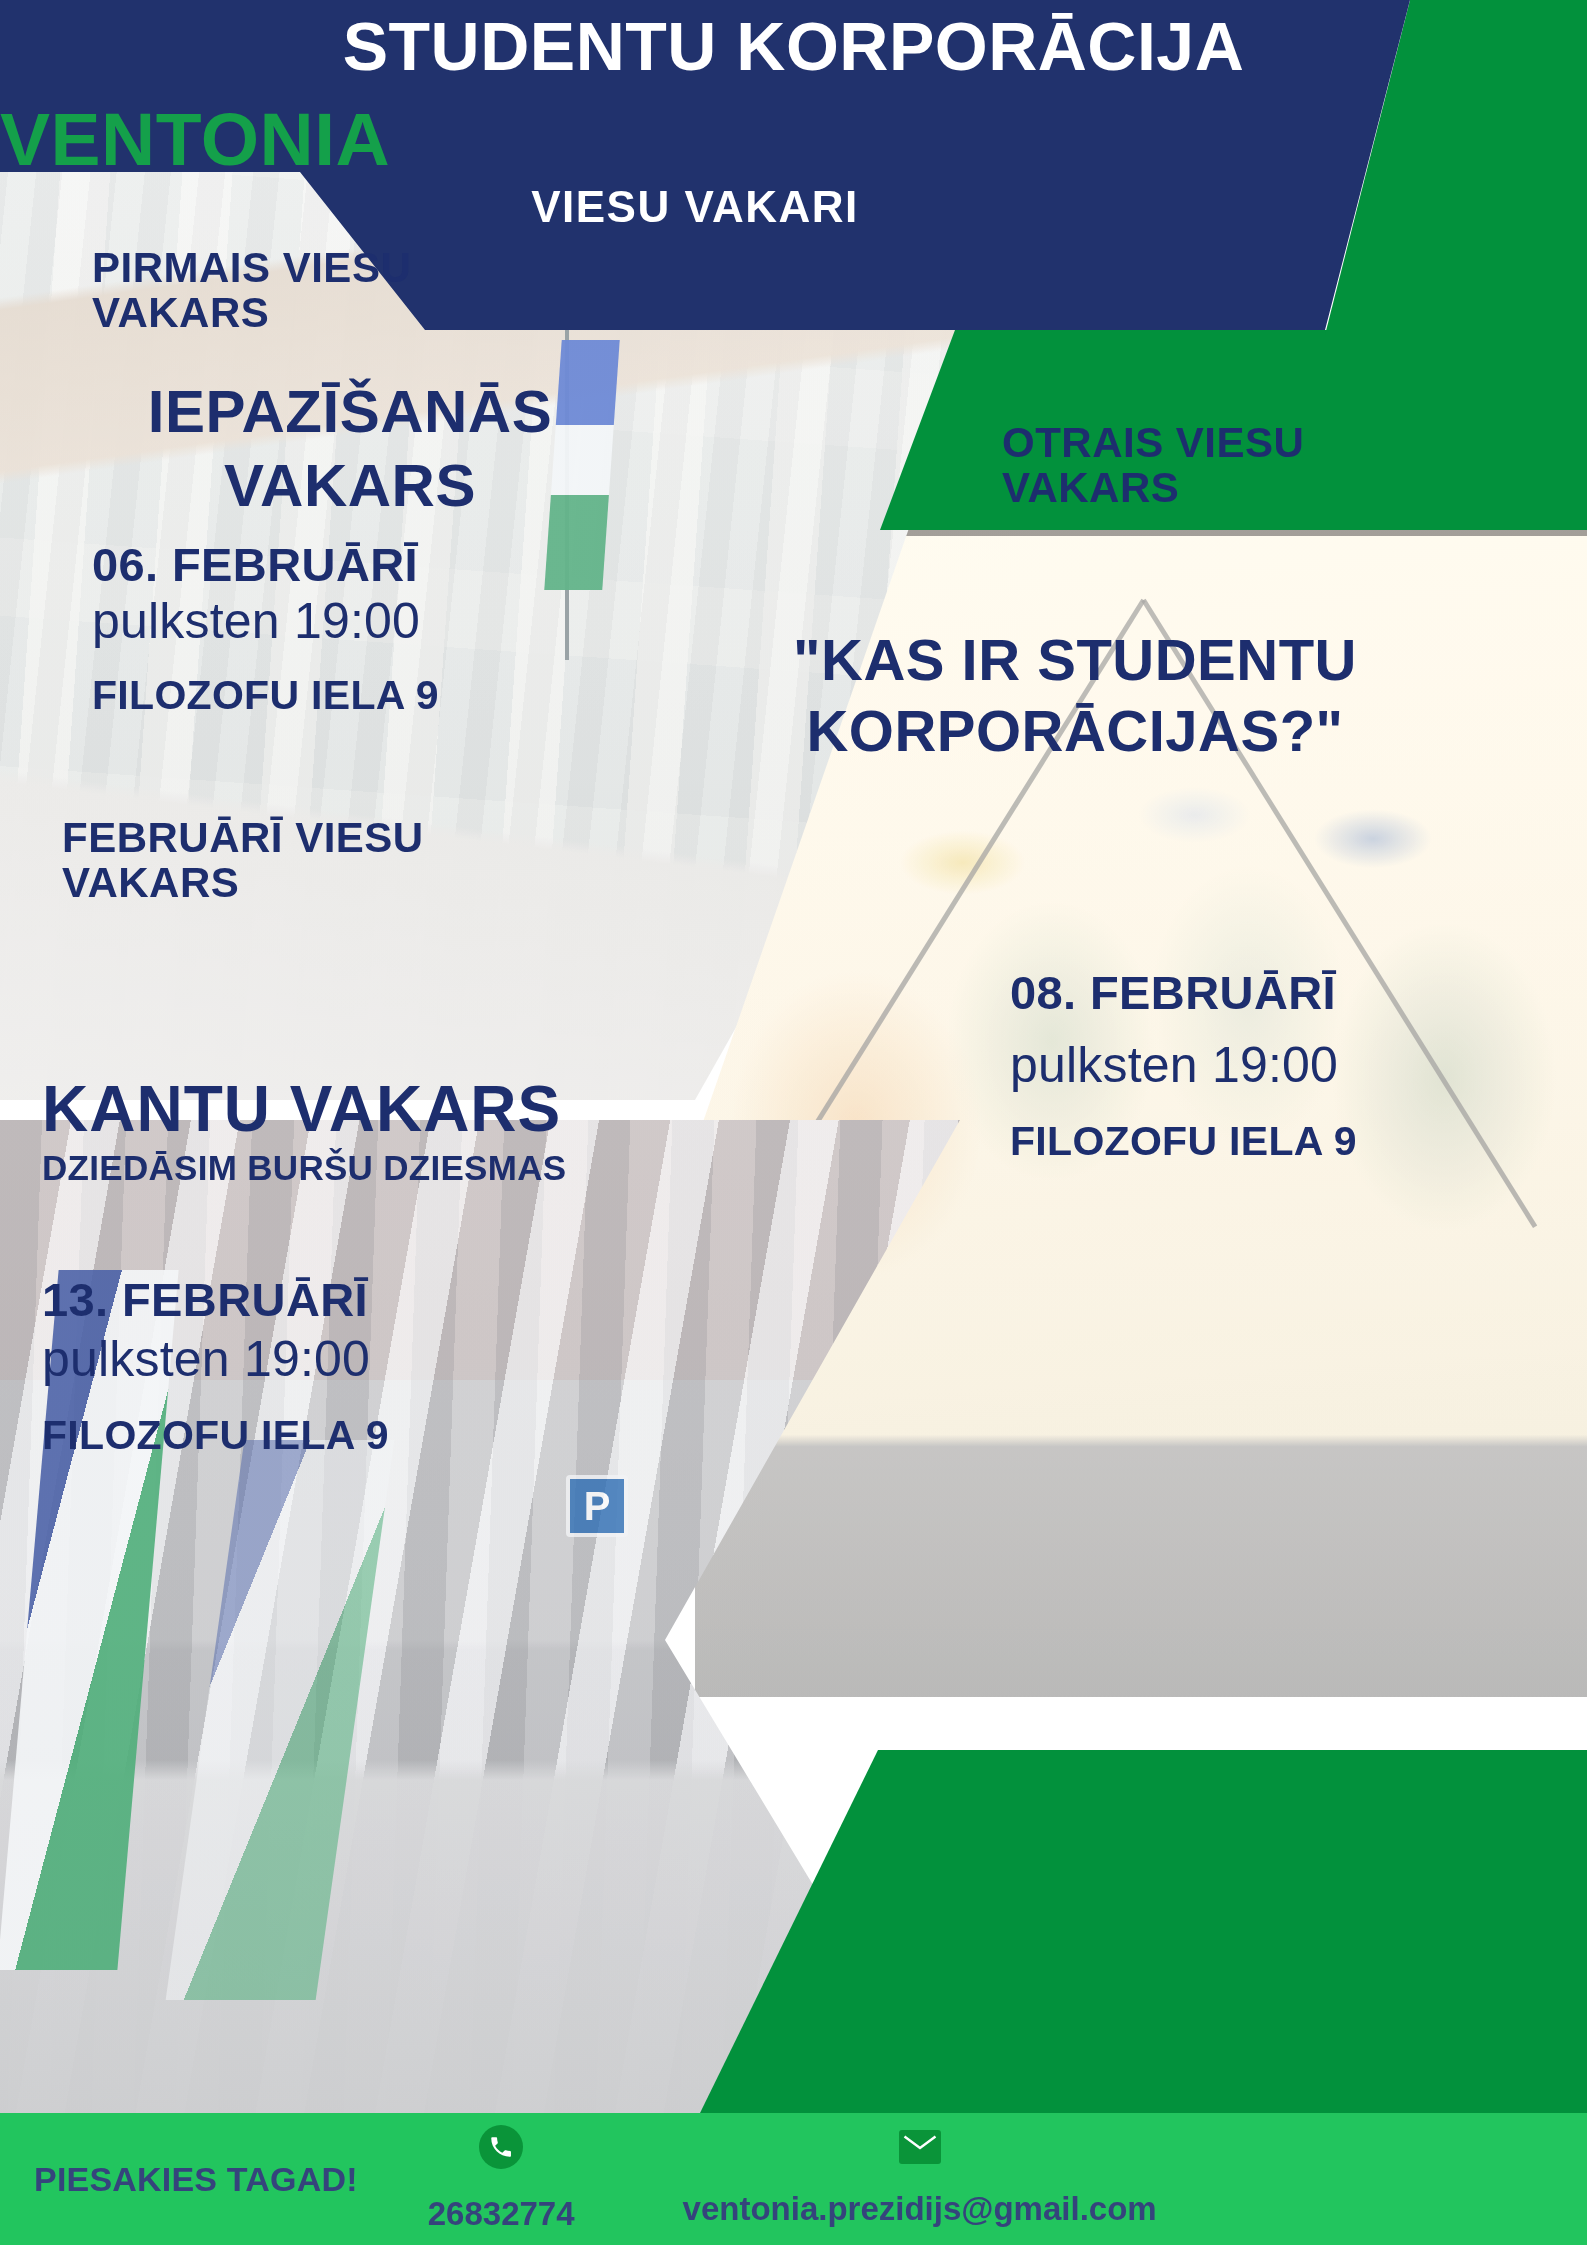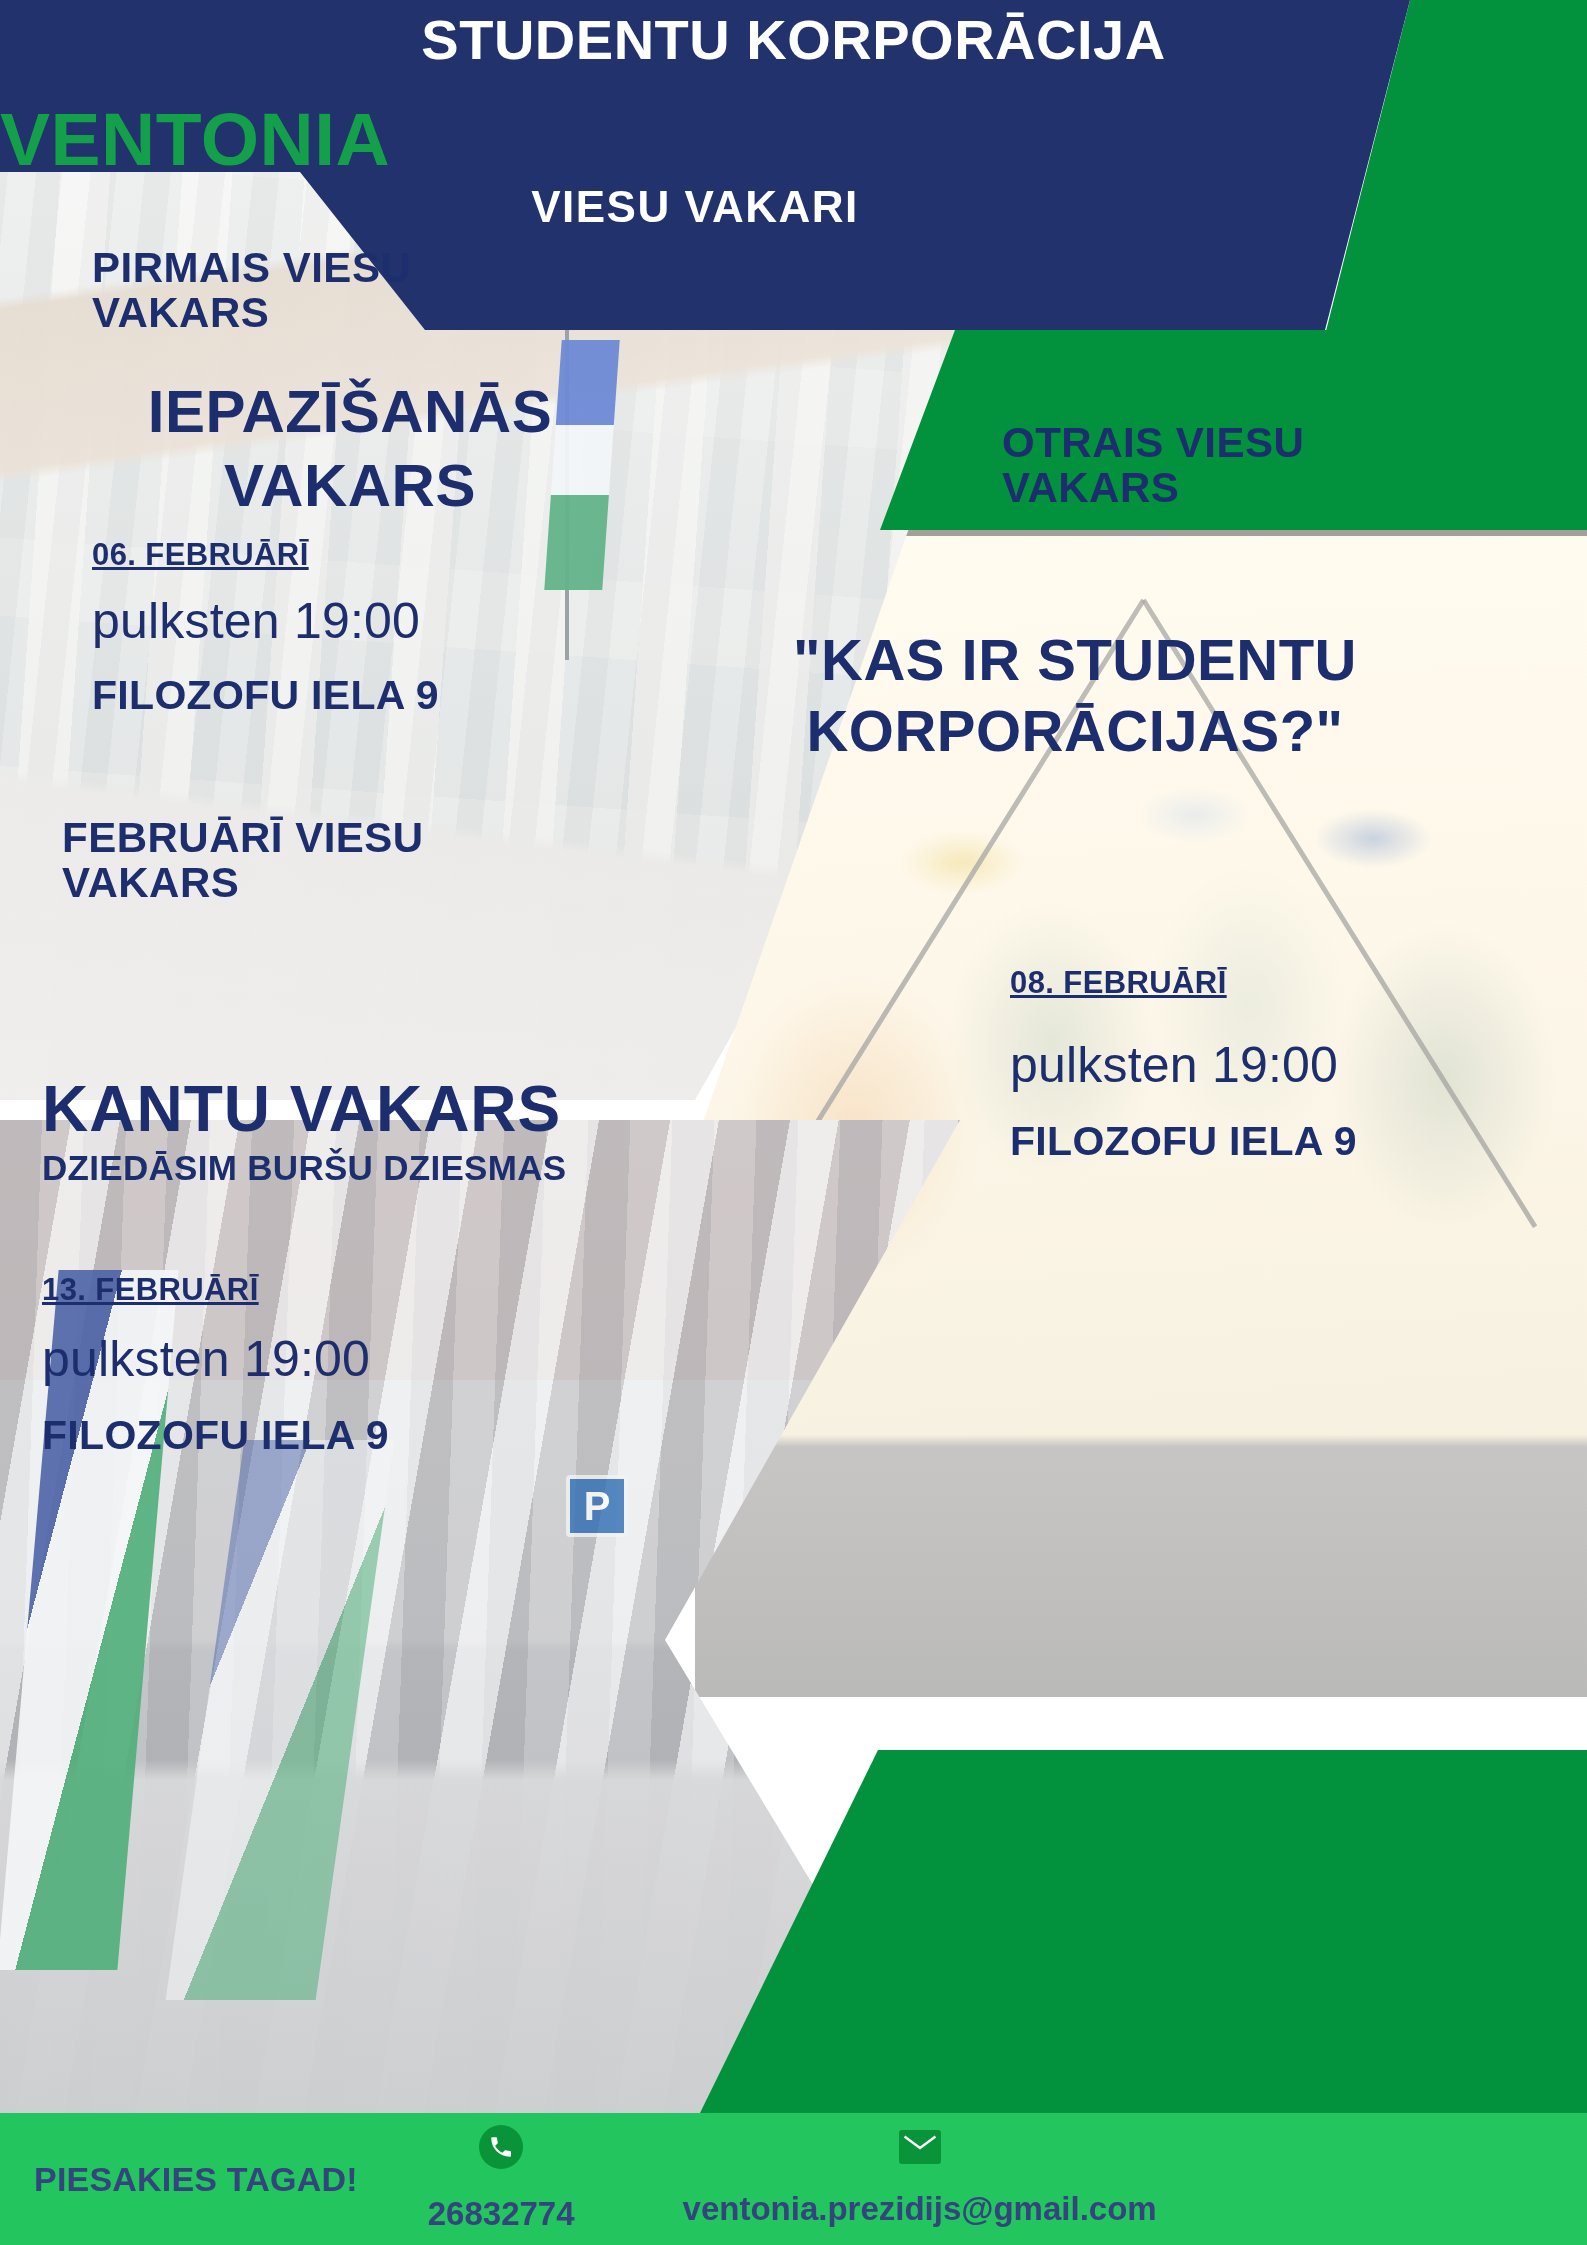--- a/index.html
+++ b/index.html
@@ -169,29 +169,29 @@
   }
   .ico-mail{
     width:42px; height:34px; background:#0a9439; border-radius:3px;
     display:flex; align-items:center; justify-content:center;
   }
 
   
   .tx { position:absolute; z-index:7; color:#1d2e6e; }
   .kicker{ font-weight:800; font-size:42px; line-height:1.08; letter-spacing:.5px; }
   .bigtitle{ font-weight:800; letter-spacing:.5px; }
-  .datebold{ font-weight:800; font-size:31px; letter-spacing:.4px;text-decoration:underline; }
+  .datebold{ font-weight:800; font-size:47px; letter-spacing:.4px; }
   .timelight{ font-weight:400; font-size:50px; letter-spacing:.2px; }
   .addr{ font-weight:700; font-size:41px; letter-spacing:.3px; }
 
   
   #t-main{
     position:absolute; left:0; top:12px; width:1587px; z-index:9;
     text-align:center; color:#ffffff; font-weight:800;
-    font-size:56px; line-height:1; letter-spacing:.5px;
+    font-size:68px; line-height:1; letter-spacing:.5px;
   }
   #t-org{
     position:absolute; left:0; top:102px; width:1390px; z-index:9;
     color:#14a04a; font-weight:800;
     font-size:75px; line-height:1; letter-spacing:.5px;
   }
   #t-sub{
     position:absolute; left:0; top:185px; width:1390px; z-index:9;
     text-align:center; color:#ffffff; font-weight:800;
     font-size:44px; line-height:1; letter-spacing:1.5px;

